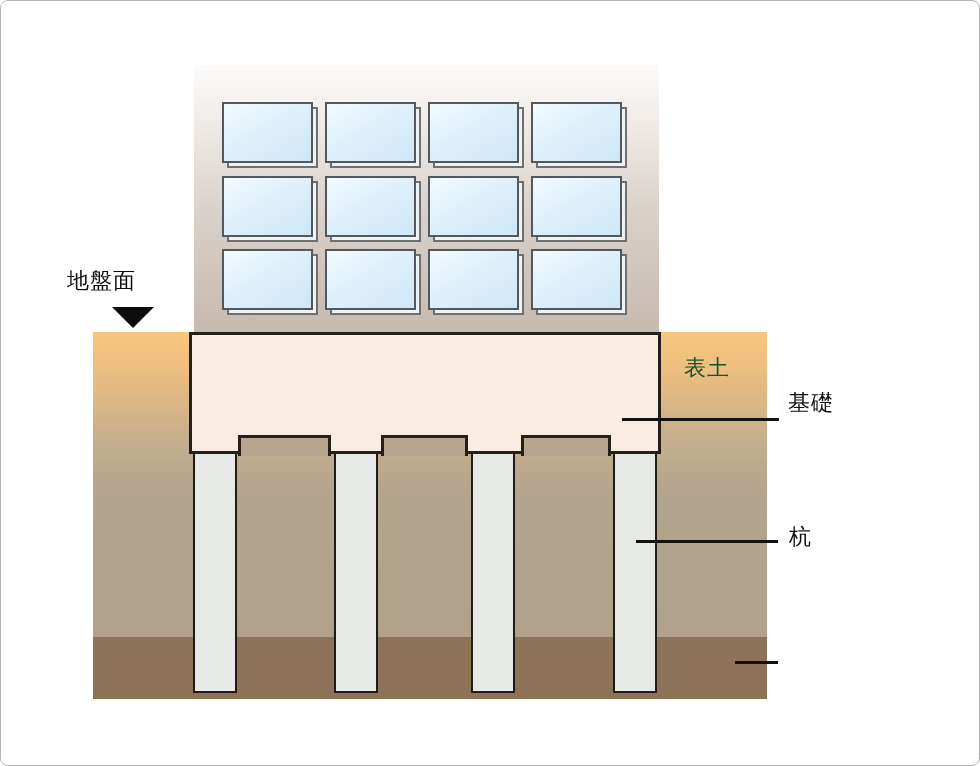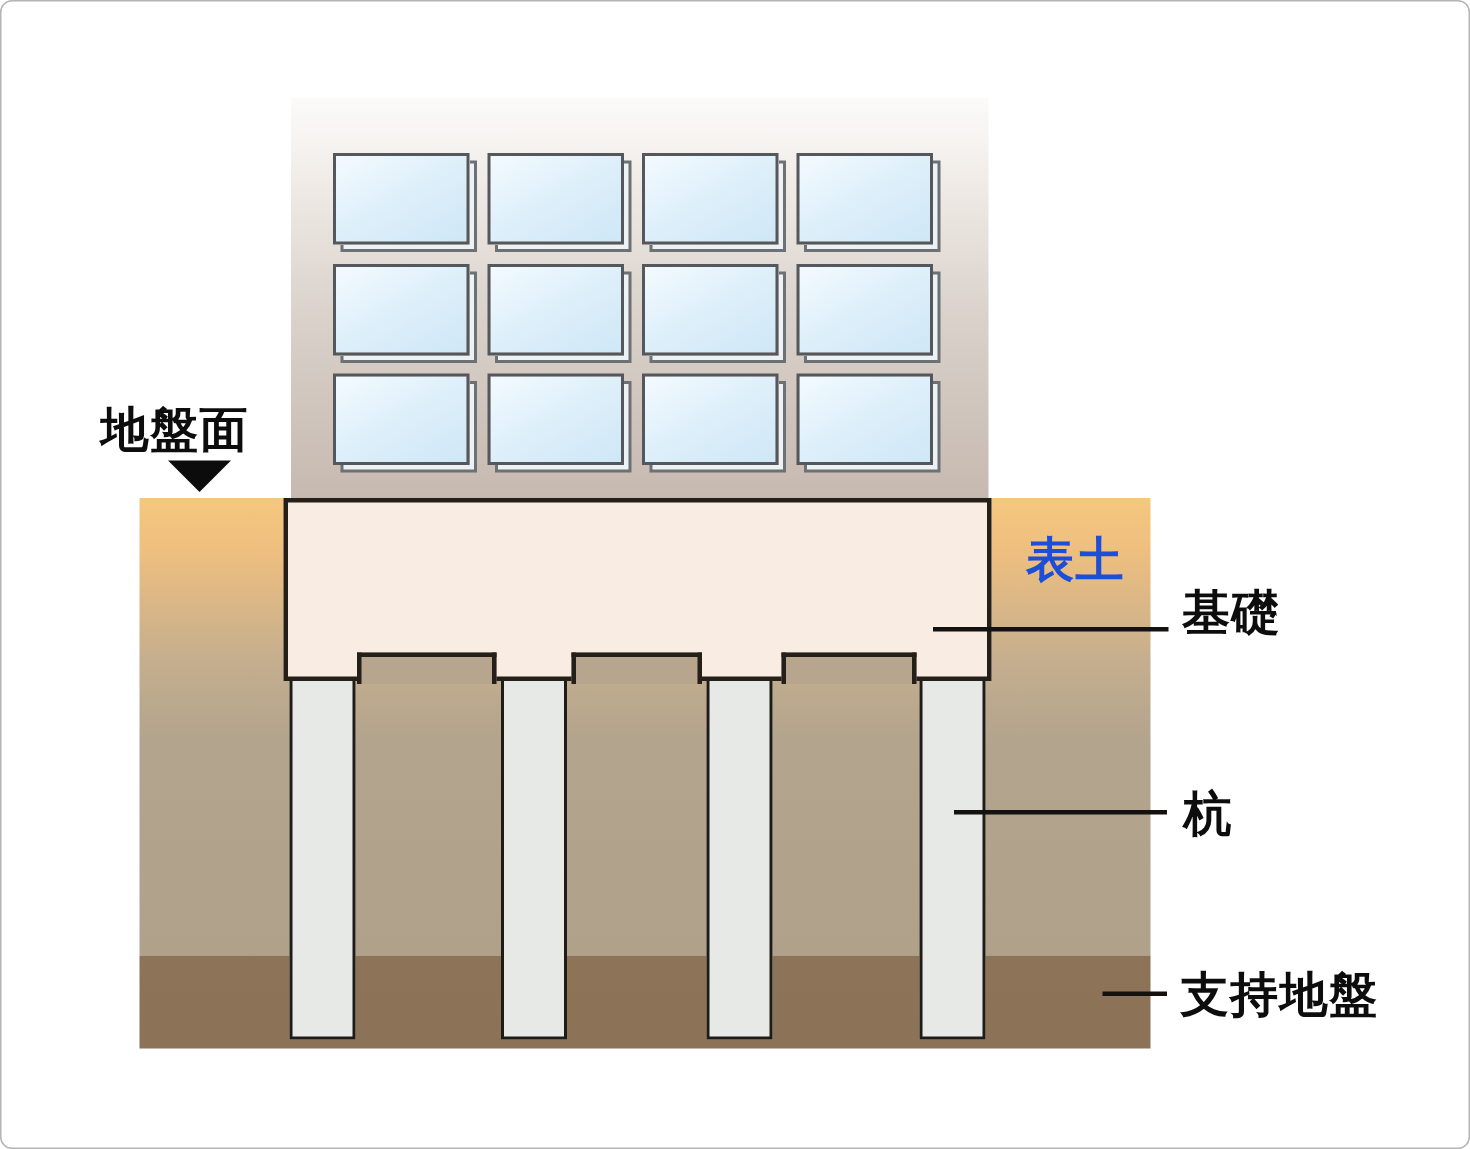--- a/index.html
+++ b/index.html
@@ -42,31 +42,31 @@
     background:#f8ece3;border:3px solid #241f19;z-index:2;
   }
   .notch{
     position:absolute;top:434px;height:21px;box-sizing:border-box;
     background:#b7a68d;
     border:3px solid #241f19;border-bottom:none;z-index:3;
   }
   
   .label{
     position:absolute;z-index:4;color:#0d0d0d;
-    font-size:32px;line-height:1;letter-spacing:1px;white-space:nowrap;font-weight:bold;
+    font-size:22px;line-height:1;letter-spacing:1px;white-space:nowrap;
   }
   .leader{
     position:absolute;height:3px;background:#141210;z-index:4;
   }
   .marker-down{
     position:absolute;left:111px;top:306px;width:0;height:0;z-index:4;
     border-left:21px solid transparent;border-right:21px solid transparent;
     border-top:21px solid #0c0c0c;
   }
-  .topsoil-label{color:#1d4ed8;}
+  .topsoil-label{color:#14532d;}
 </style>
 </head>
 <body>
 
 <div class="canvas">
 
   <div class="soil"></div>
 
   <div id="piles">
       <div class="pile" style="left: 192px;"></div>
@@ -105,15 +105,14 @@
 
   <div class="label topsoil-label" style="left:683px;top:356px;">表土</div>
 
   <div class="leader" style="left:621px;top:417px;width:157px;"></div>
   <div class="label" style="left:787px;top:391px;">基礎</div>
 
   <div class="leader" style="left:635px;top:539px;width:142px;"></div>
   <div class="label" style="left:788px;top:525px;">杭</div>
 
   <div class="leader" style="left:734px;top:660px;width:43px;"></div>
-  <div class="label" style="left:786px;top:646px;">支持地盤</div>
 
 </div>
 
 </body></html>

